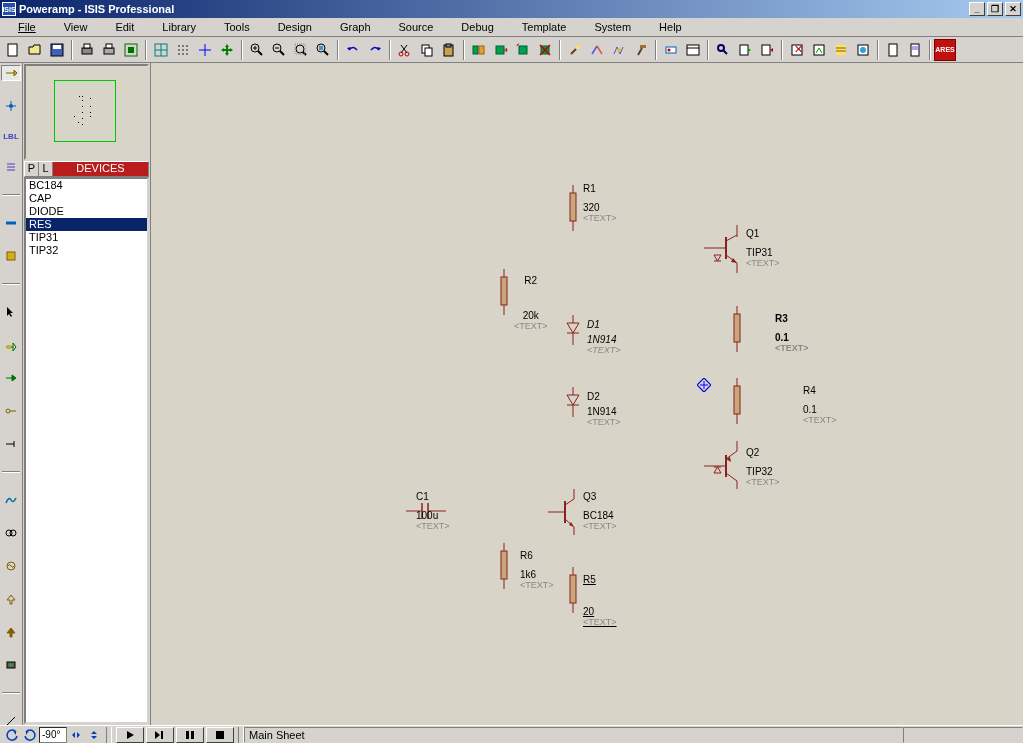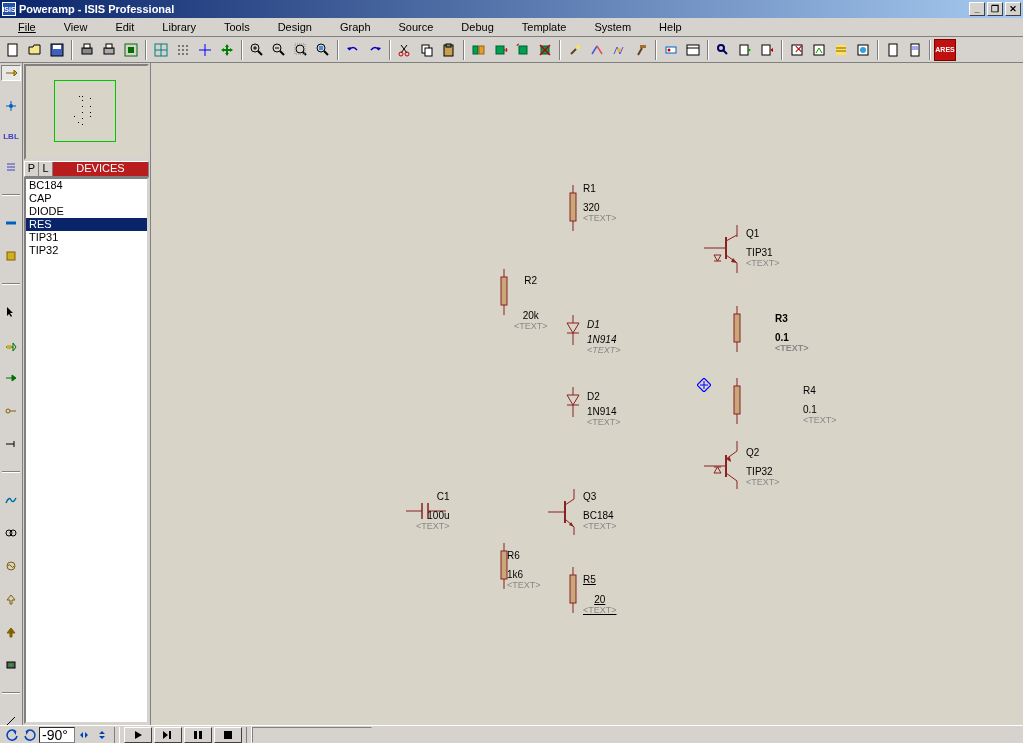--- a/index.html
+++ b/index.html
@@ -45,21 +45,21 @@
 .comp .ref { color:#000; font-size:10px; }
 .comp .val { color:#000; font-size:10px; }
 .comp .txt { color:#888; font-size:9px; }
 
 .origin { position:absolute; color:#0000ff; font-size:14px; font-weight:bold; }
 
 .statusbar { position:absolute; left:0; right:0; bottom:0; height:18px; background:#d6d3ce; border-top:1px solid #fff; display:flex; align-items:center; }
 .statusbar .cell { border:1px inset #d6d3ce; height:16px; padding:0 4px; display:flex; align-items:center; }
 .playbtn { width:28px; height:16px; border:1px solid #fff; border-right-color:#404040; border-bottom-color:#404040; background:#d6d3ce; display:flex; align-items:center; justify-content:center; cursor:pointer; margin:0 1px; }
 .rotbtn { width:18px; height:16px; display:flex; align-items:center; justify-content:center; cursor:pointer; }
-.anglebox { width:36px; height:16px; background:#fff; border:1px inset #808080; font-size:14px; padding:0 2px; }
+.anglebox { width:28px; height:16px; background:#fff; border:1px inset #808080; font-size:10px; padding:0 2px; }
 
 svg { display:block; }
 </style>
 </head>
 <body>
 
 <div class="titlebar">
   <div class="icon">ISIS</div>
   <span>Poweramp - ISIS Professional</span>
   <div class="spacer"></div>
@@ -586,46 +586,46 @@
 
       <div class="comp" style="left:414px;top:504px;">
         <svg width="16" height="46">
             <line x1="8" y1="0" x2="8" y2="8" stroke="#8b2020"></line>
             <rect x="5" y="8" width="6" height="28" fill="#c8a87a" stroke="#8b2020"></rect>
             <line x1="8" y1="36" x2="8" y2="46" stroke="#8b2020"></line>
           </svg>
       </div>
       <div class="comp" style="left:432px;top:511px;text-decoration:underline;">
         <div class="ref">R5</div>
-        <div class="val" style="margin-top:9px;text-align:center;">20</div>
+        <div class="val" style="margin-top:21px;">20</div>
         <div class="txt">&lt;TEXT&gt;</div>
       </div>
 
       <div class="comp" style="left:345px;top:480px;">
         <svg width="16" height="46">
             <line x1="8" y1="0" x2="8" y2="8" stroke="#8b2020"></line>
             <rect x="5" y="8" width="6" height="28" fill="#c8a87a" stroke="#8b2020"></rect>
             <line x1="8" y1="36" x2="8" y2="46" stroke="#8b2020"></line>
           </svg>
       </div>
-      <div class="comp" style="left:356px;top:487px;">
+      <div class="comp" style="left:369px;top:487px;">
         <div class="ref">R6</div>
         <div class="val" style="margin-top:8px;">1k6</div>
         <div class="txt">&lt;TEXT&gt;</div>
       </div>
 
       <div class="comp" style="left:255px;top:438px;">
         <svg width="40" height="20">
             <line x1="0" y1="10" x2="16" y2="10" stroke="#8b2020"></line>
             <line x1="16" y1="2" x2="16" y2="18" stroke="#8b2020" stroke-width="1.5"></line>
             <line x1="22" y1="2" x2="22" y2="18" stroke="#8b2020" stroke-width="1.5"></line>
             <line x1="22" y1="10" x2="40" y2="10" stroke="#8b2020"></line>
           </svg>
       </div>
-      <div class="comp" style="left:265px;top:428px;text-align:right;">
+      <div class="comp" style="left:265px;top:428px;">
         <div class="ref">C1</div>
         <div class="val" style="margin-top:8px;">100u</div>
         <div class="txt">&lt;TEXT&gt;</div>
       </div>
 
       <div class="comp" style="left:413px;top:252px;">
         <svg width="18" height="30">
             <line x1="9" y1="0" x2="9" y2="8" stroke="#8b2020"></line>
             <path d="M3 8 L15 8 L9 18 Z" fill="none" stroke="#8b2020"></path>
             <line x1="3" y1="18" x2="15" y2="18" stroke="#8b2020"></line>
@@ -756,14 +756,15 @@
           <rect x="6" y="1" width="3" height="8" fill="#000"></rect>
         </svg>
       </div>
     <div class="playbtn">
         <svg width="10" height="10">
           <rect x="1" y="1" width="8" height="8" fill="#000"></rect>
         </svg>
       </div>
   </div>
   <div style="width:6px;border-left:1px solid #808080;border-right:1px solid #fff;height:16px;"></div>
+  <div class="cell" style="flex:1;">Main Sheet</div>
   <div class="cell" style="width:120px;"></div>
 </div>
 
 </body></html>

